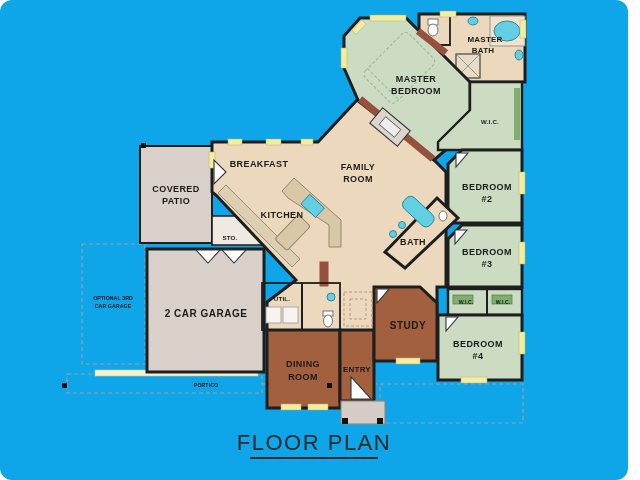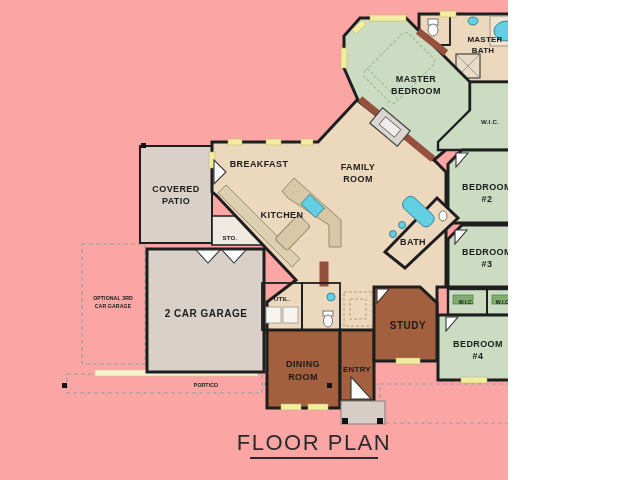--- a/index.html
+++ b/index.html
@@ -1,17 +1,17 @@
 <!DOCTYPE html>
 <html><head>
 <meta charset="utf-8">
 <style>
   html,body{margin:0;padding:0;background:#ffffff;}
-  #stage{position:relative;width:508px;height:480px;background:#fca5a5;overflow:hidden;
-         font-family:"Liberation Sans", sans-serif;}
+  #stage{position:relative;width:628px;height:480px;background:#0ea5e9;overflow:hidden;
+         font-family:"Liberation Sans", sans-serif;border-radius:12px;}
   svg{position:absolute;left:0;top:0;}
   text{font-family:"Liberation Sans", sans-serif;font-weight:bold;fill:#1b1b1b;}
   .lbl9{font-size:9px;letter-spacing:.4px;}
   .lbl10{font-size:10px;letter-spacing:.5px;}
   .lbl8{font-size:8px;letter-spacing:.2px;}
   .lbl6{font-size:6.2px;letter-spacing:.2px;}
   .lbl5{font-size:5.2px;letter-spacing:.1px;}
   .title{font-size:22px;font-weight:normal;letter-spacing:1.5px;fill:#2a2a2a;}
   .wall3{stroke:#1e1e1e;stroke-width:3;}
   .wall2{stroke:#1e1e1e;stroke-width:2;}

